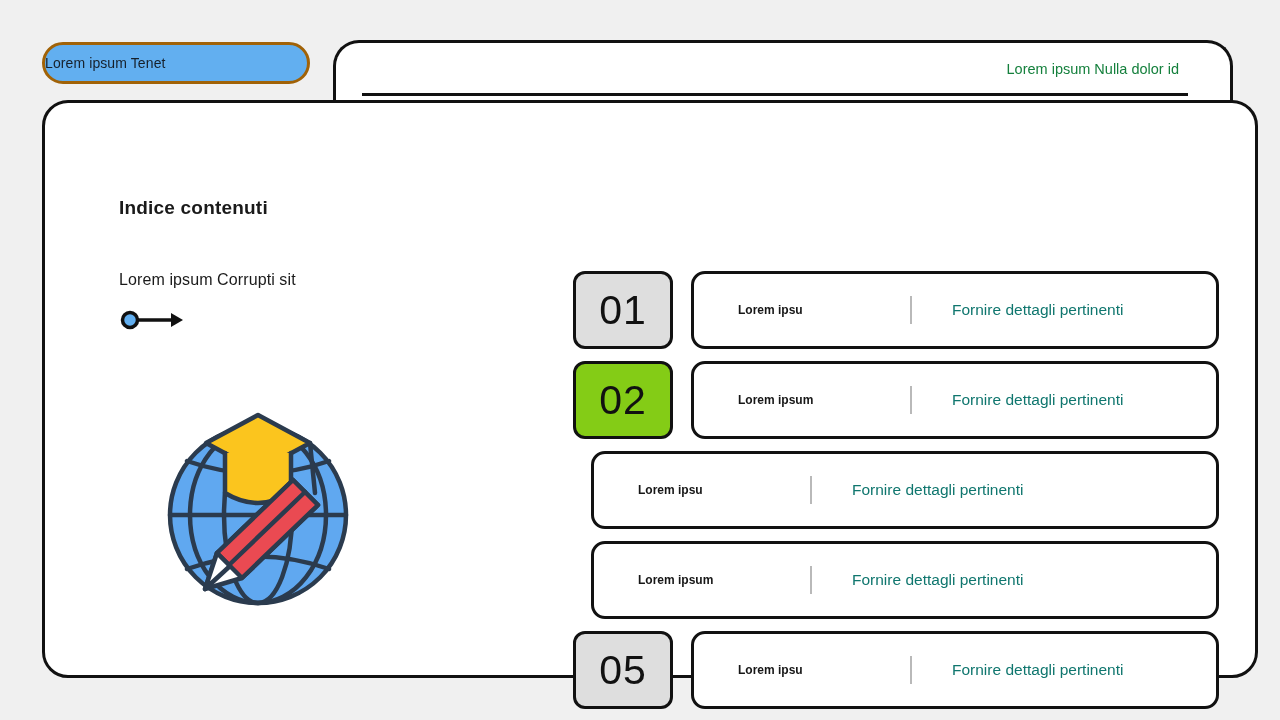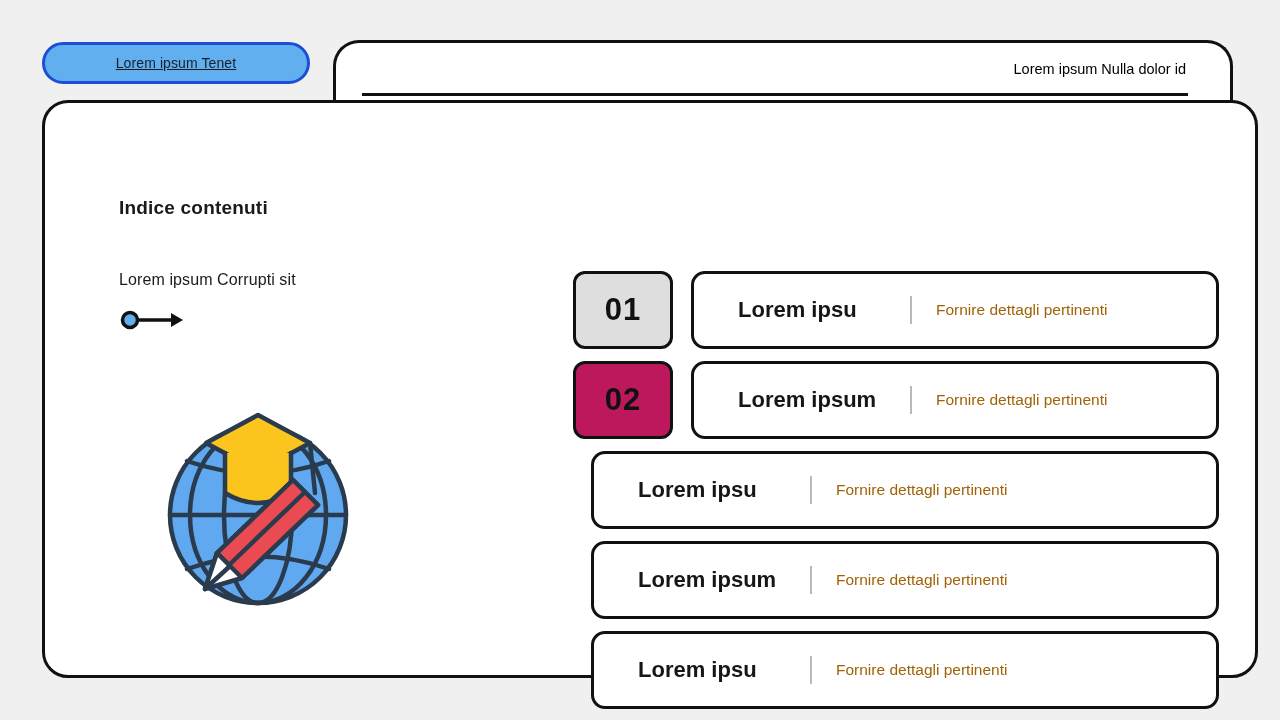--- a/index.html
+++ b/index.html
@@ -17,28 +17,27 @@
   }
 
   
   .tab-pill {
     position: absolute;
     left: 42px;
     top: 42px;
     width: 268px;
     height: 42px;
     background: #62aff0;
-    border: 3px solid #1d4ed8;
+    border: 3px solid #a16207;
     border-radius: 21px;
     box-sizing: border-box;
     display: flex;
     align-items: center;
-    justify-content: center;
+    justify-content: flex-start;
     z-index: 6;
-    text-decoration: underline;
   }
   .tab-pill-label {
     font-size: 14px;
     color: #16202b;
     letter-spacing: .1px;
   }
 
   .header-panel {
     position: absolute;
     left: 333px;
@@ -48,24 +47,24 @@
     border: 3px solid #111111;
     border-top-left-radius: 26px;
     border-top-right-radius: 26px;
     border-bottom: none;
     background: #ffffff;
     box-sizing: border-box;
     z-index: 3;
   }
   .header-title {
     position: absolute;
-    right: 44px;
+    right: 51px;
     top: 18px;
     font-size: 14.5px;
-    color: #000000;
+    color: #15803d;
     white-space: nowrap;
   }
   .header-rule {
     position: absolute;
     left: 26px;
     right: 42px;
     top: 50px;
     height: 3px;
     background: #111111;
   }
@@ -136,56 +135,55 @@
     height: 78px;
     border: 3px solid #111111;
     border-radius: 12px;
     box-sizing: border-box;
     display: flex;
     align-items: center;
     justify-content: center;
     flex: 0 0 auto;
   }
   .num-box.shade-dark { background: #dedede; }
-  .num-box.shade-light { background: #be185d; }
+  .num-box.shade-light { background: #84cc16; }
   .num-text {
-    font-size: 31px;
+    font-size: 41px;
     color: #111111;
     letter-spacing: 1px;
-    font-weight: bold;
   }
   .row-body {
     flex: 1 1 auto;
     height: 78px;
     margin-left: 18px;
     border: 3px solid #111111;
     border-radius: 14px;
     box-sizing: border-box;
     background: #ffffff;
     display: flex;
     align-items: center;
   }
   .row-title {
     width: 216px;
     padding-left: 44px;
     box-sizing: border-box;
-    font-size: 22px;
+    font-size: 12px;
     font-weight: bold;
     color: #161616;
   }
   .row-divider {
     width: 2px;
     height: 28px;
     background: #b9b9b9;
     flex: 0 0 auto;
   }
   .row-detail {
-    padding-left: 24px;
+    padding-left: 40px;
     font-size: 15.5px;
-    color: #a16207;
+    color: #0f766e;
   }
 </style>
 </head>
 <body>
 
 <div class="header-panel">
   <div class="header-title">Lorem ipsum Nulla dolor id</div>
   <div class="header-rule"></div>
 </div>
 
@@ -265,20 +263,23 @@
 
     <div class="list-row">
       <div class="row-body">
         <span class="row-title">Lorem ipsum</span>
         <span class="row-divider"></span>
         <span class="row-detail">Fornire dettagli pertinenti</span>
       </div>
     </div>
 
     <div class="list-row">
+      <div class="num-box shade-dark">
+        <span class="num-text">05</span>
+      </div>
       <div class="row-body">
         <span class="row-title">Lorem ipsu</span>
         <span class="row-divider"></span>
         <span class="row-detail">Fornire dettagli pertinenti</span>
       </div>
     </div>
 
   </div>
 </div>
 

